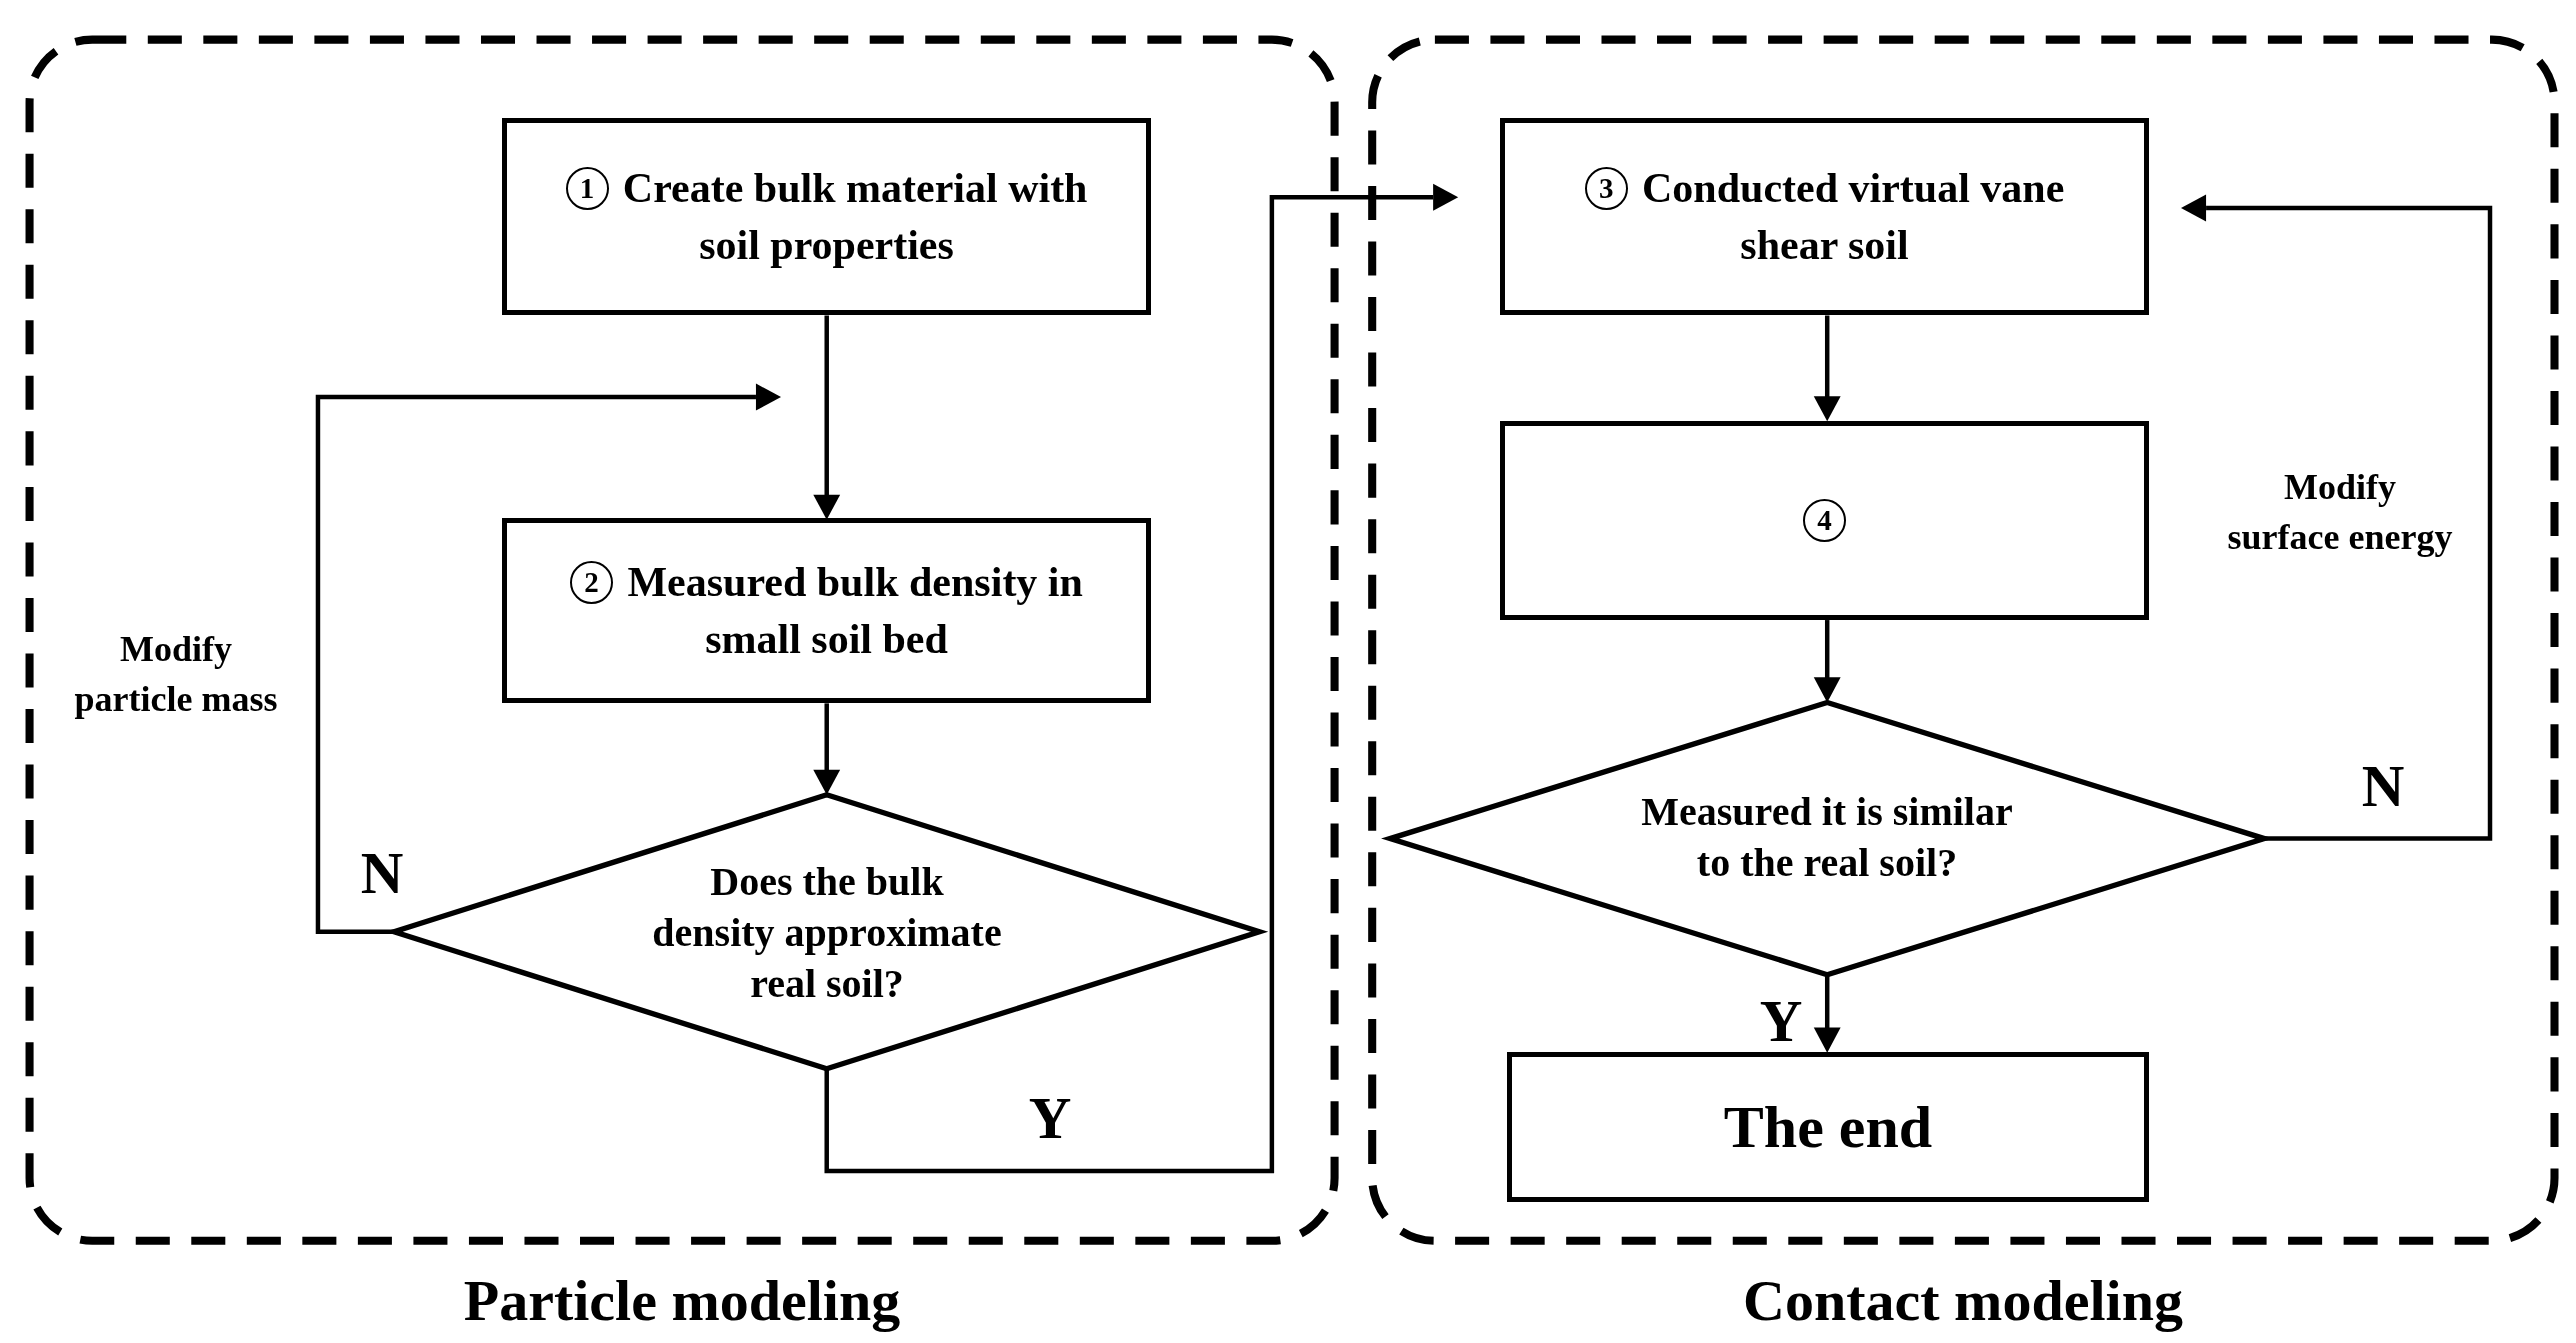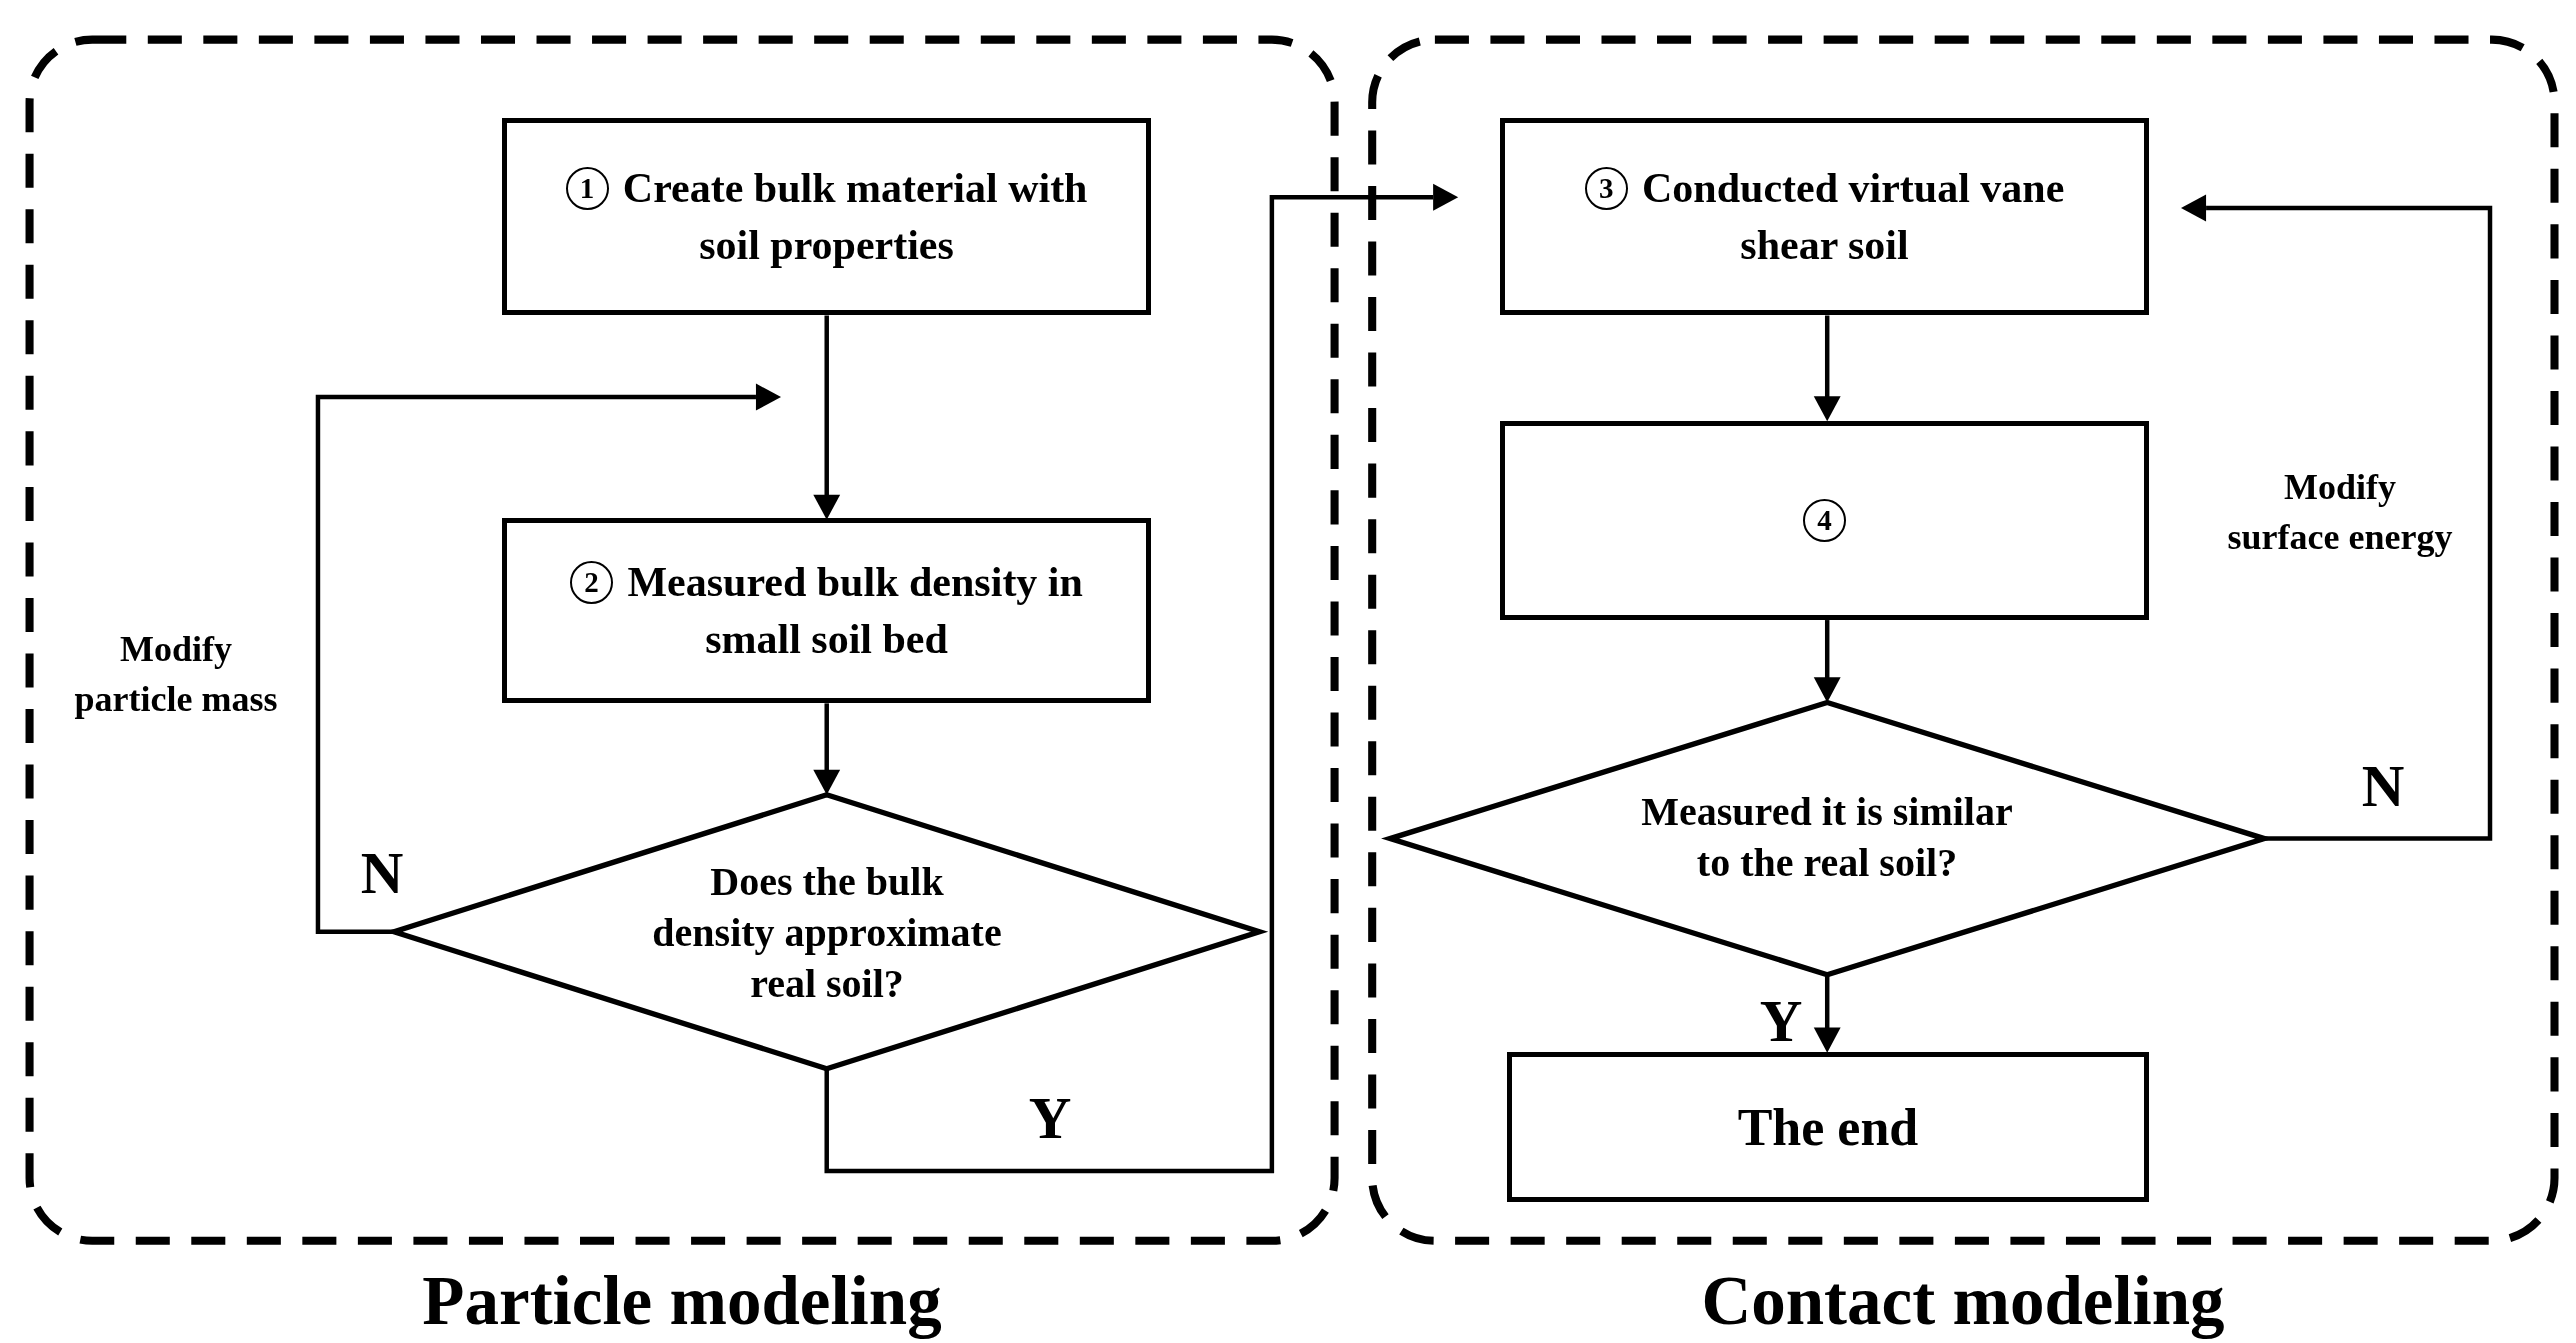--- a/index.html
+++ b/index.html
@@ -28,23 +28,23 @@
   .branch{
     position:absolute;transform:translate(-50%,-50%);
     font-weight:700;font-size:59px;line-height:1;
   }
   .looplabel{
     position:absolute;transform:translate(-50%,-50%);text-align:center;
     font-weight:700;font-size:36px;line-height:50px;white-space:nowrap;
   }
   .paneltitle{
     position:absolute;transform:translate(-50%,-50%);text-align:center;
-    font-weight:700;font-size:69px;line-height:1;white-space:nowrap;
+    font-weight:700;font-size:58px;line-height:1;white-space:nowrap;
   }
-  .endbox{font-size:52px;}
+  .endbox{font-size:60px;}
 </style>
 </head>
 <body>
 
 <div class="canvas">
 
   <svg class="layer" width="2576" height="1344" viewBox="0 0 2876 1500">
 
     <rect x="33" y="44" width="1457" height="1341" rx="70" ry="70" fill="none" stroke="#000" stroke-width="9" stroke-dasharray="38 24"></rect>
     <rect x="1532" y="44" width="1320" height="1341" rx="70" ry="70" fill="none" stroke="#000" stroke-width="9" stroke-dasharray="38 24"></rect>

